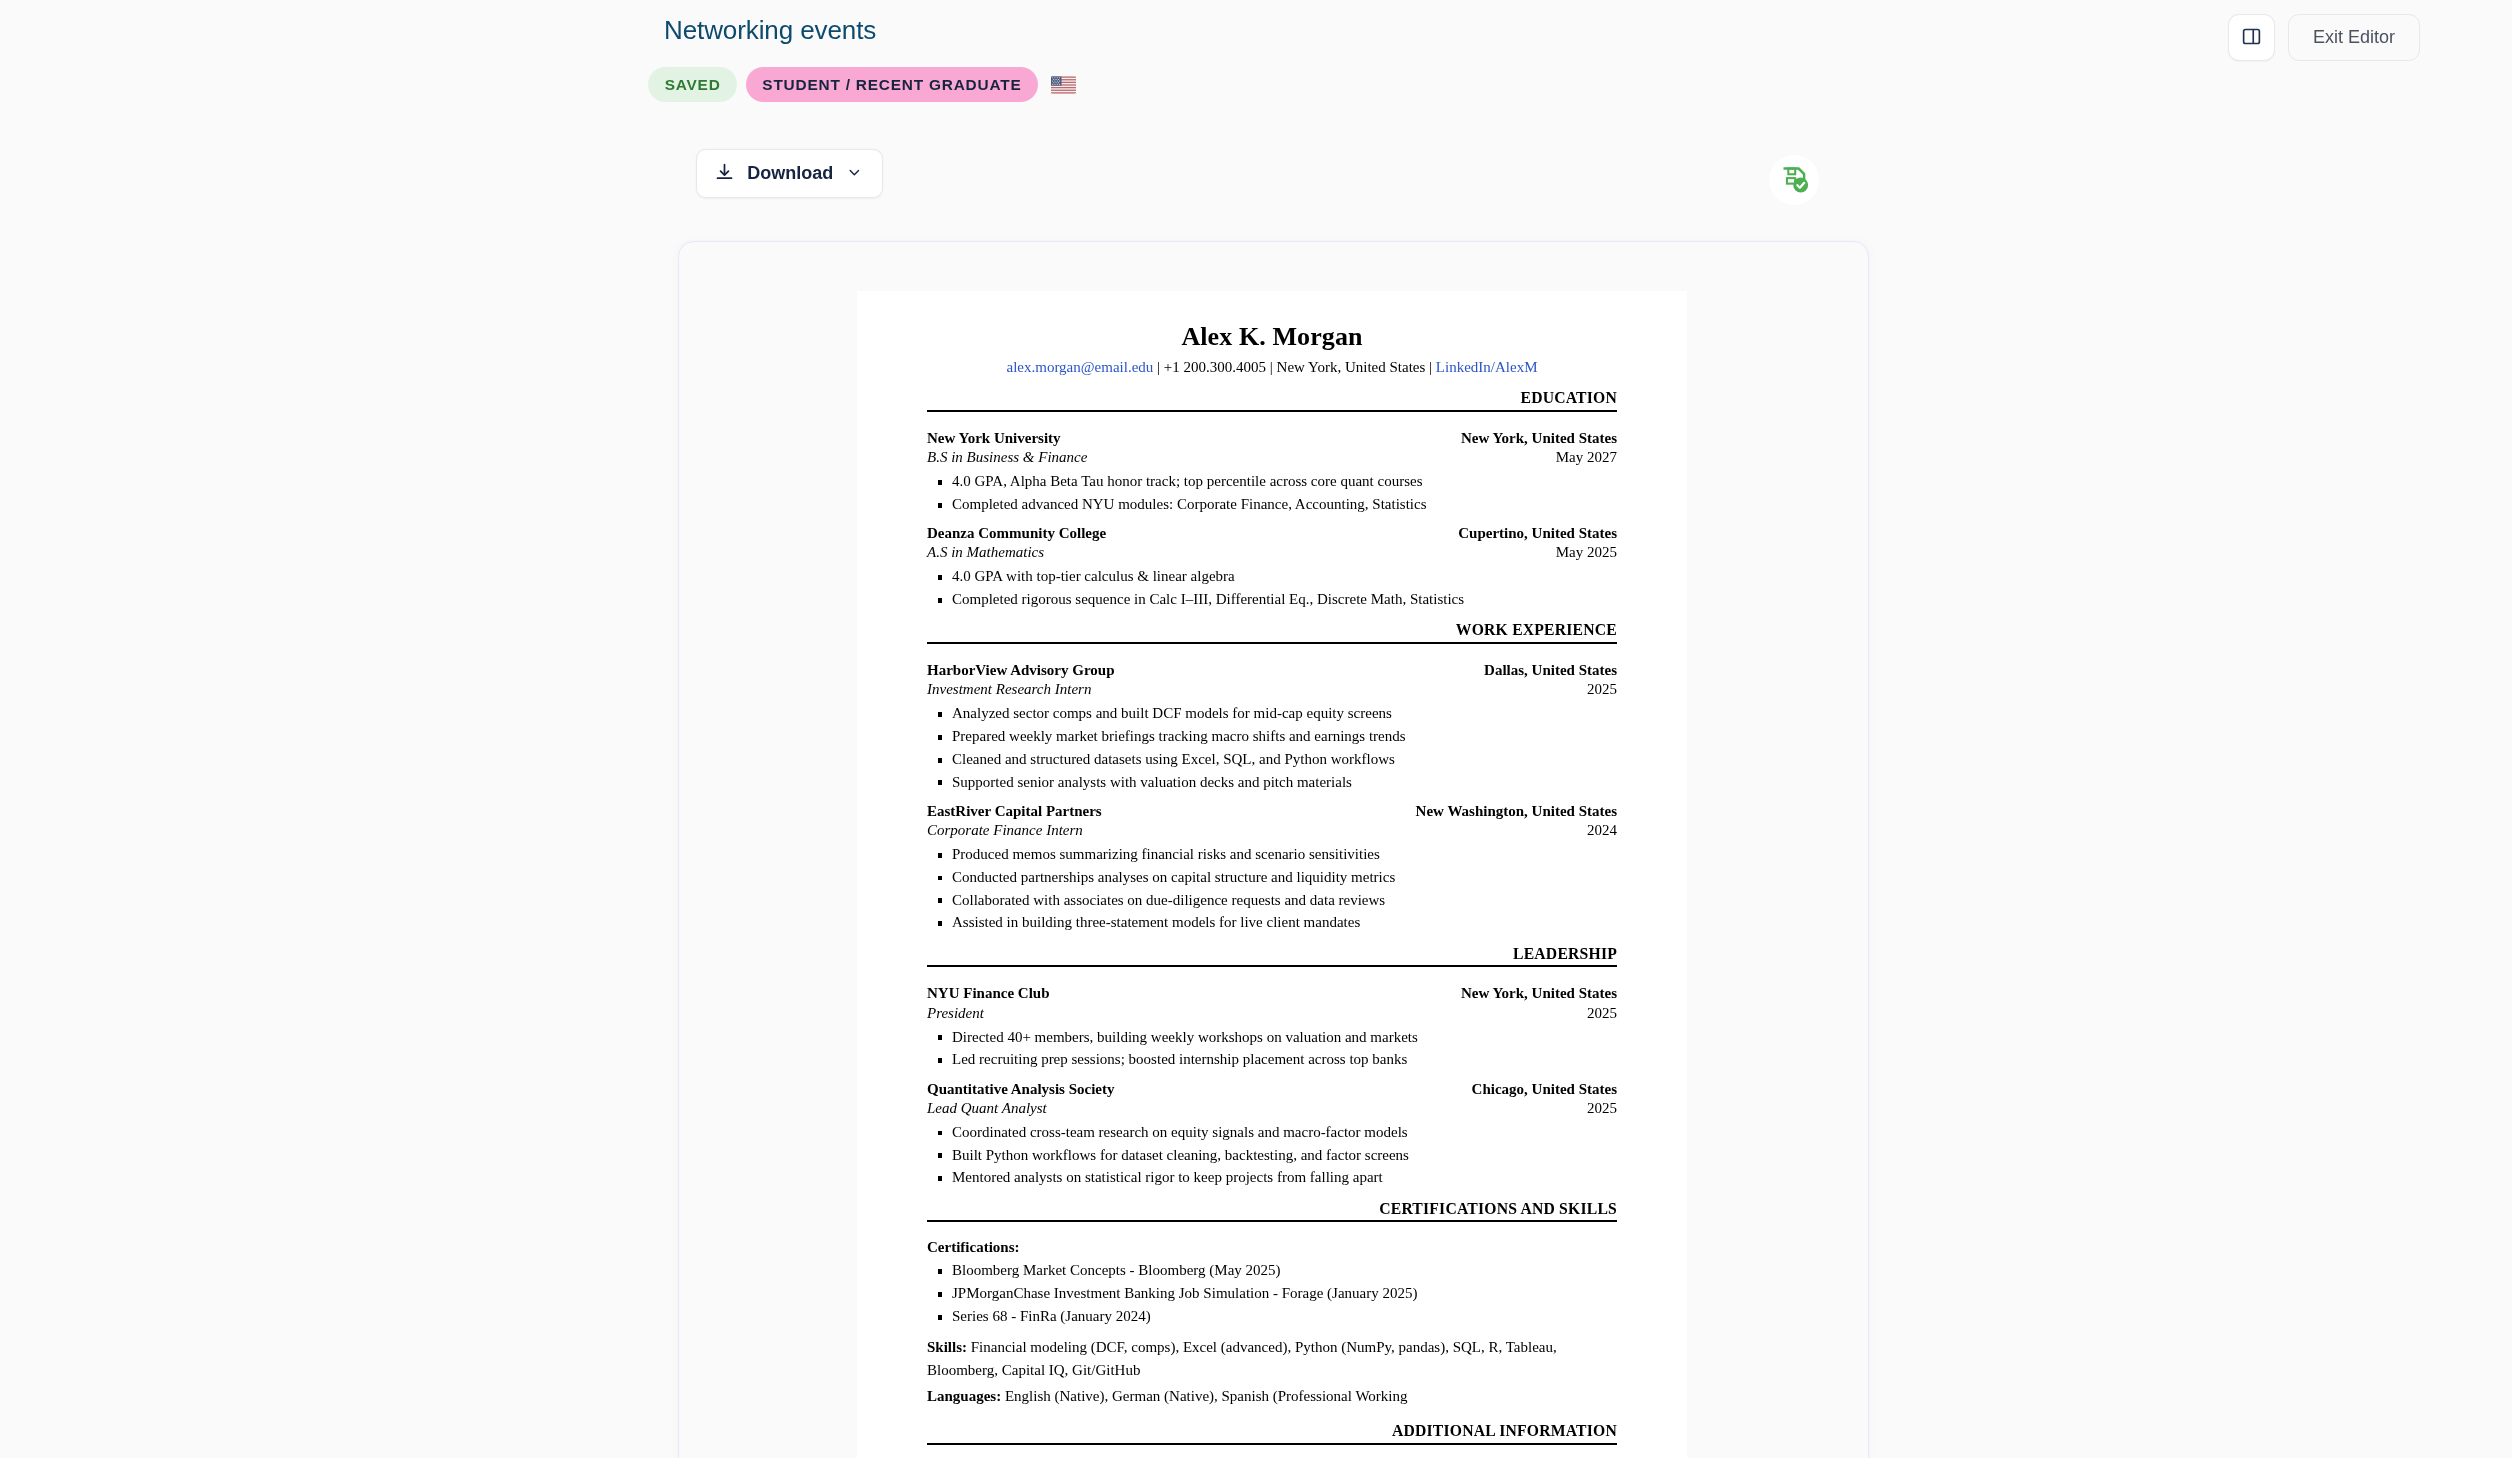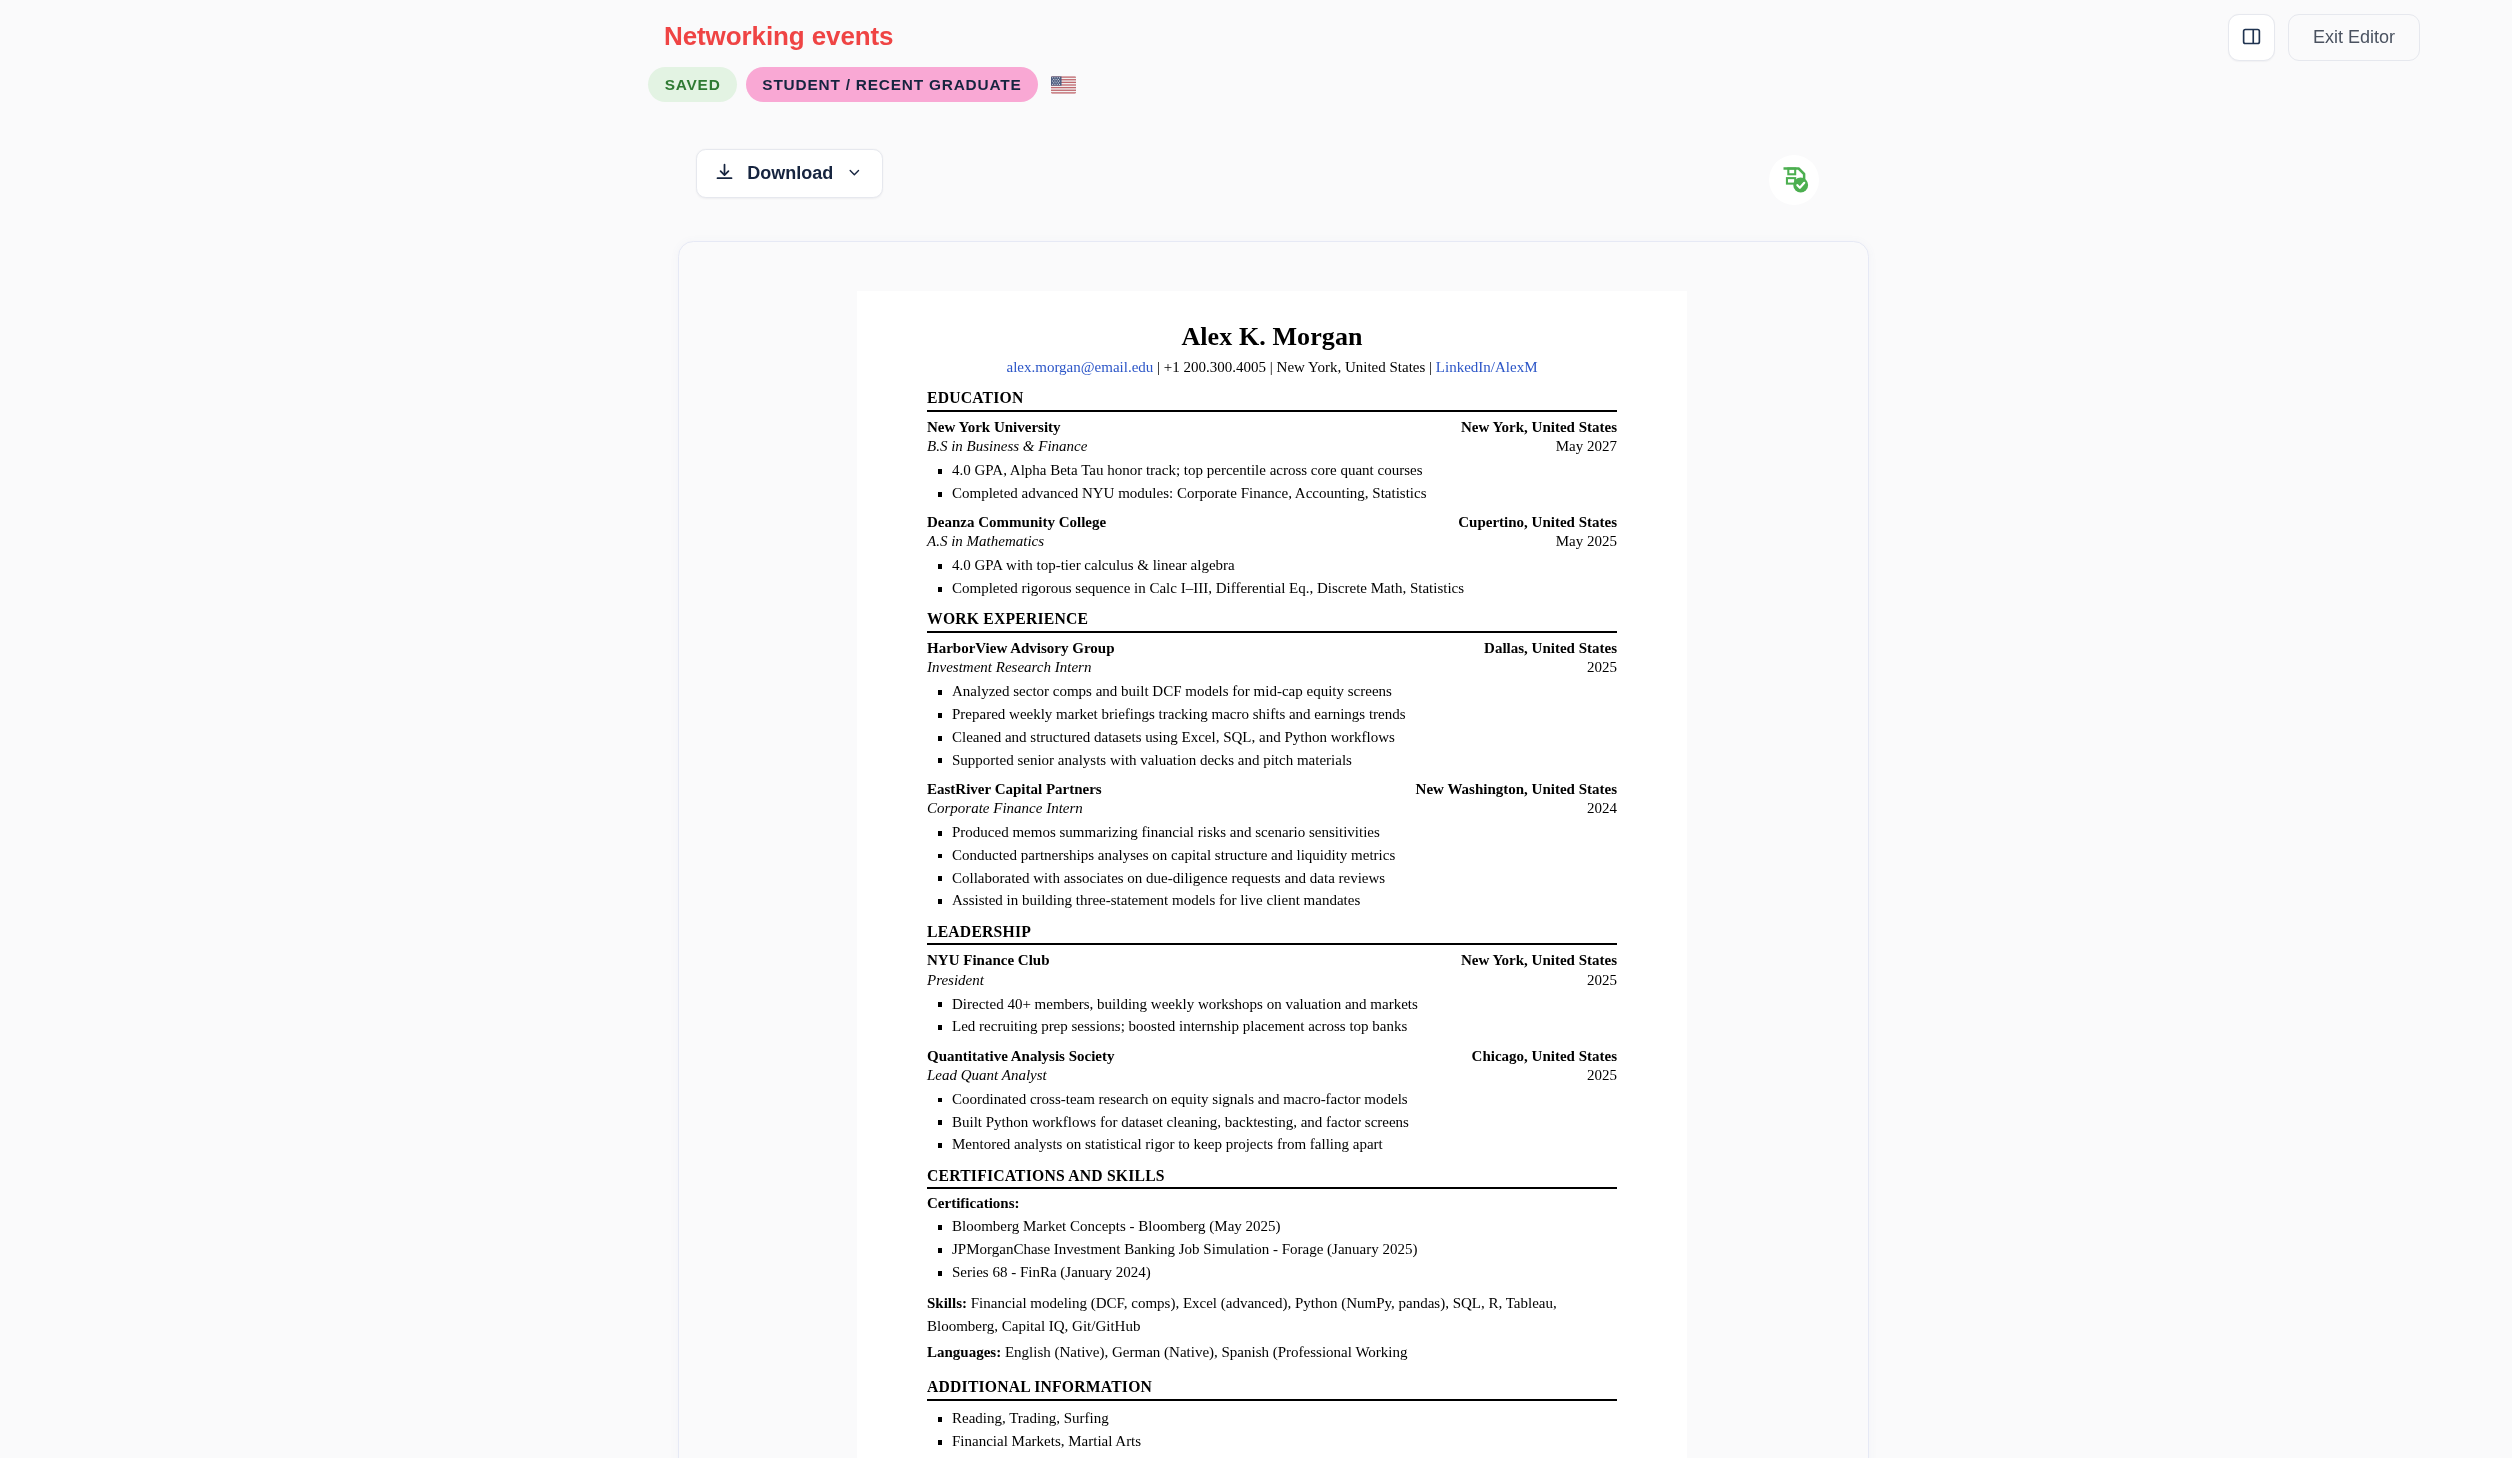--- a/index.html
+++ b/index.html
@@ -7,22 +7,22 @@
     width: 2512px; height: 1458px;
     background: #fafafb;
     font-family: "Liberation Sans", sans-serif;
     overflow: hidden;
   }
   #app { position: relative; width: 2512px; height: 1458px; background: #fafafb; }
 
   
   .topbar { position: absolute; left: 0; top: 0; width: 2512px; height: 140px; }
   .page-title {
-    position: absolute; left: 664px; top: 21px;
-    font-size: 26px; font-weight: 700; color: #ef4444; letter-spacing: -0.1px;
+    position: absolute; left: 664px; top: 15px;
+    font-size: 26px; font-weight: 400; color: #0c4a6e; letter-spacing: -0.1px;
   }
   .badge-row { position: absolute; left: 648px; top: 67px; display: flex; align-items: center; gap: 8.4px; }
   .badge {
     display: inline-flex; align-items: center; justify-content: center;
     height: 35px; padding: 0 16.7px; border-radius: 17.4px;
     font-size: 15.4px; font-weight: 700; letter-spacing: 0.8px;
   }
   .badge-saved { background: #e3f3e3; color: #2f7a33; }
   .badge-type  { background: #f9a8d4; color: #16243f; }
   .flag-emoji { font-size: 21px; line-height: 1; margin-left: 4.2px; }
@@ -77,21 +77,21 @@
   }
 
   
   .cv-name { text-align: center; font-size: 26px; font-weight: 700; letter-spacing: 0.1px; margin-bottom: 6.3px; }
   .cv-contact { text-align: center; font-size: 15px; line-height: 1.25; margin-bottom: 12px; }
   .cv-link { color: #2b55c7; }
 
   .sec-head {
     font-size: 15.7px; font-weight: 700; letter-spacing: 0.2px;
     padding-bottom: 2.8px; border-bottom: 2.4px solid #000;
-    margin-top: 10.5px; margin-bottom: 6px;
+    margin-top: 10.5px; margin-bottom: 17px; text-align: right;
   }
   .sec-head:first-of-type { margin-top: 0; }
 
   .entry { margin-bottom: 2.8px; }
   .entry-row { display: flex; justify-content: space-between; align-items: baseline; line-height: 1.28; }
   .org { font-size: 15px; font-weight: 700; }
   .loc { font-size: 15px; font-weight: 700; text-align: right; }
   .role { font-size: 15px; font-style: italic; }
   .date { font-size: 15px; text-align: right; }
 

